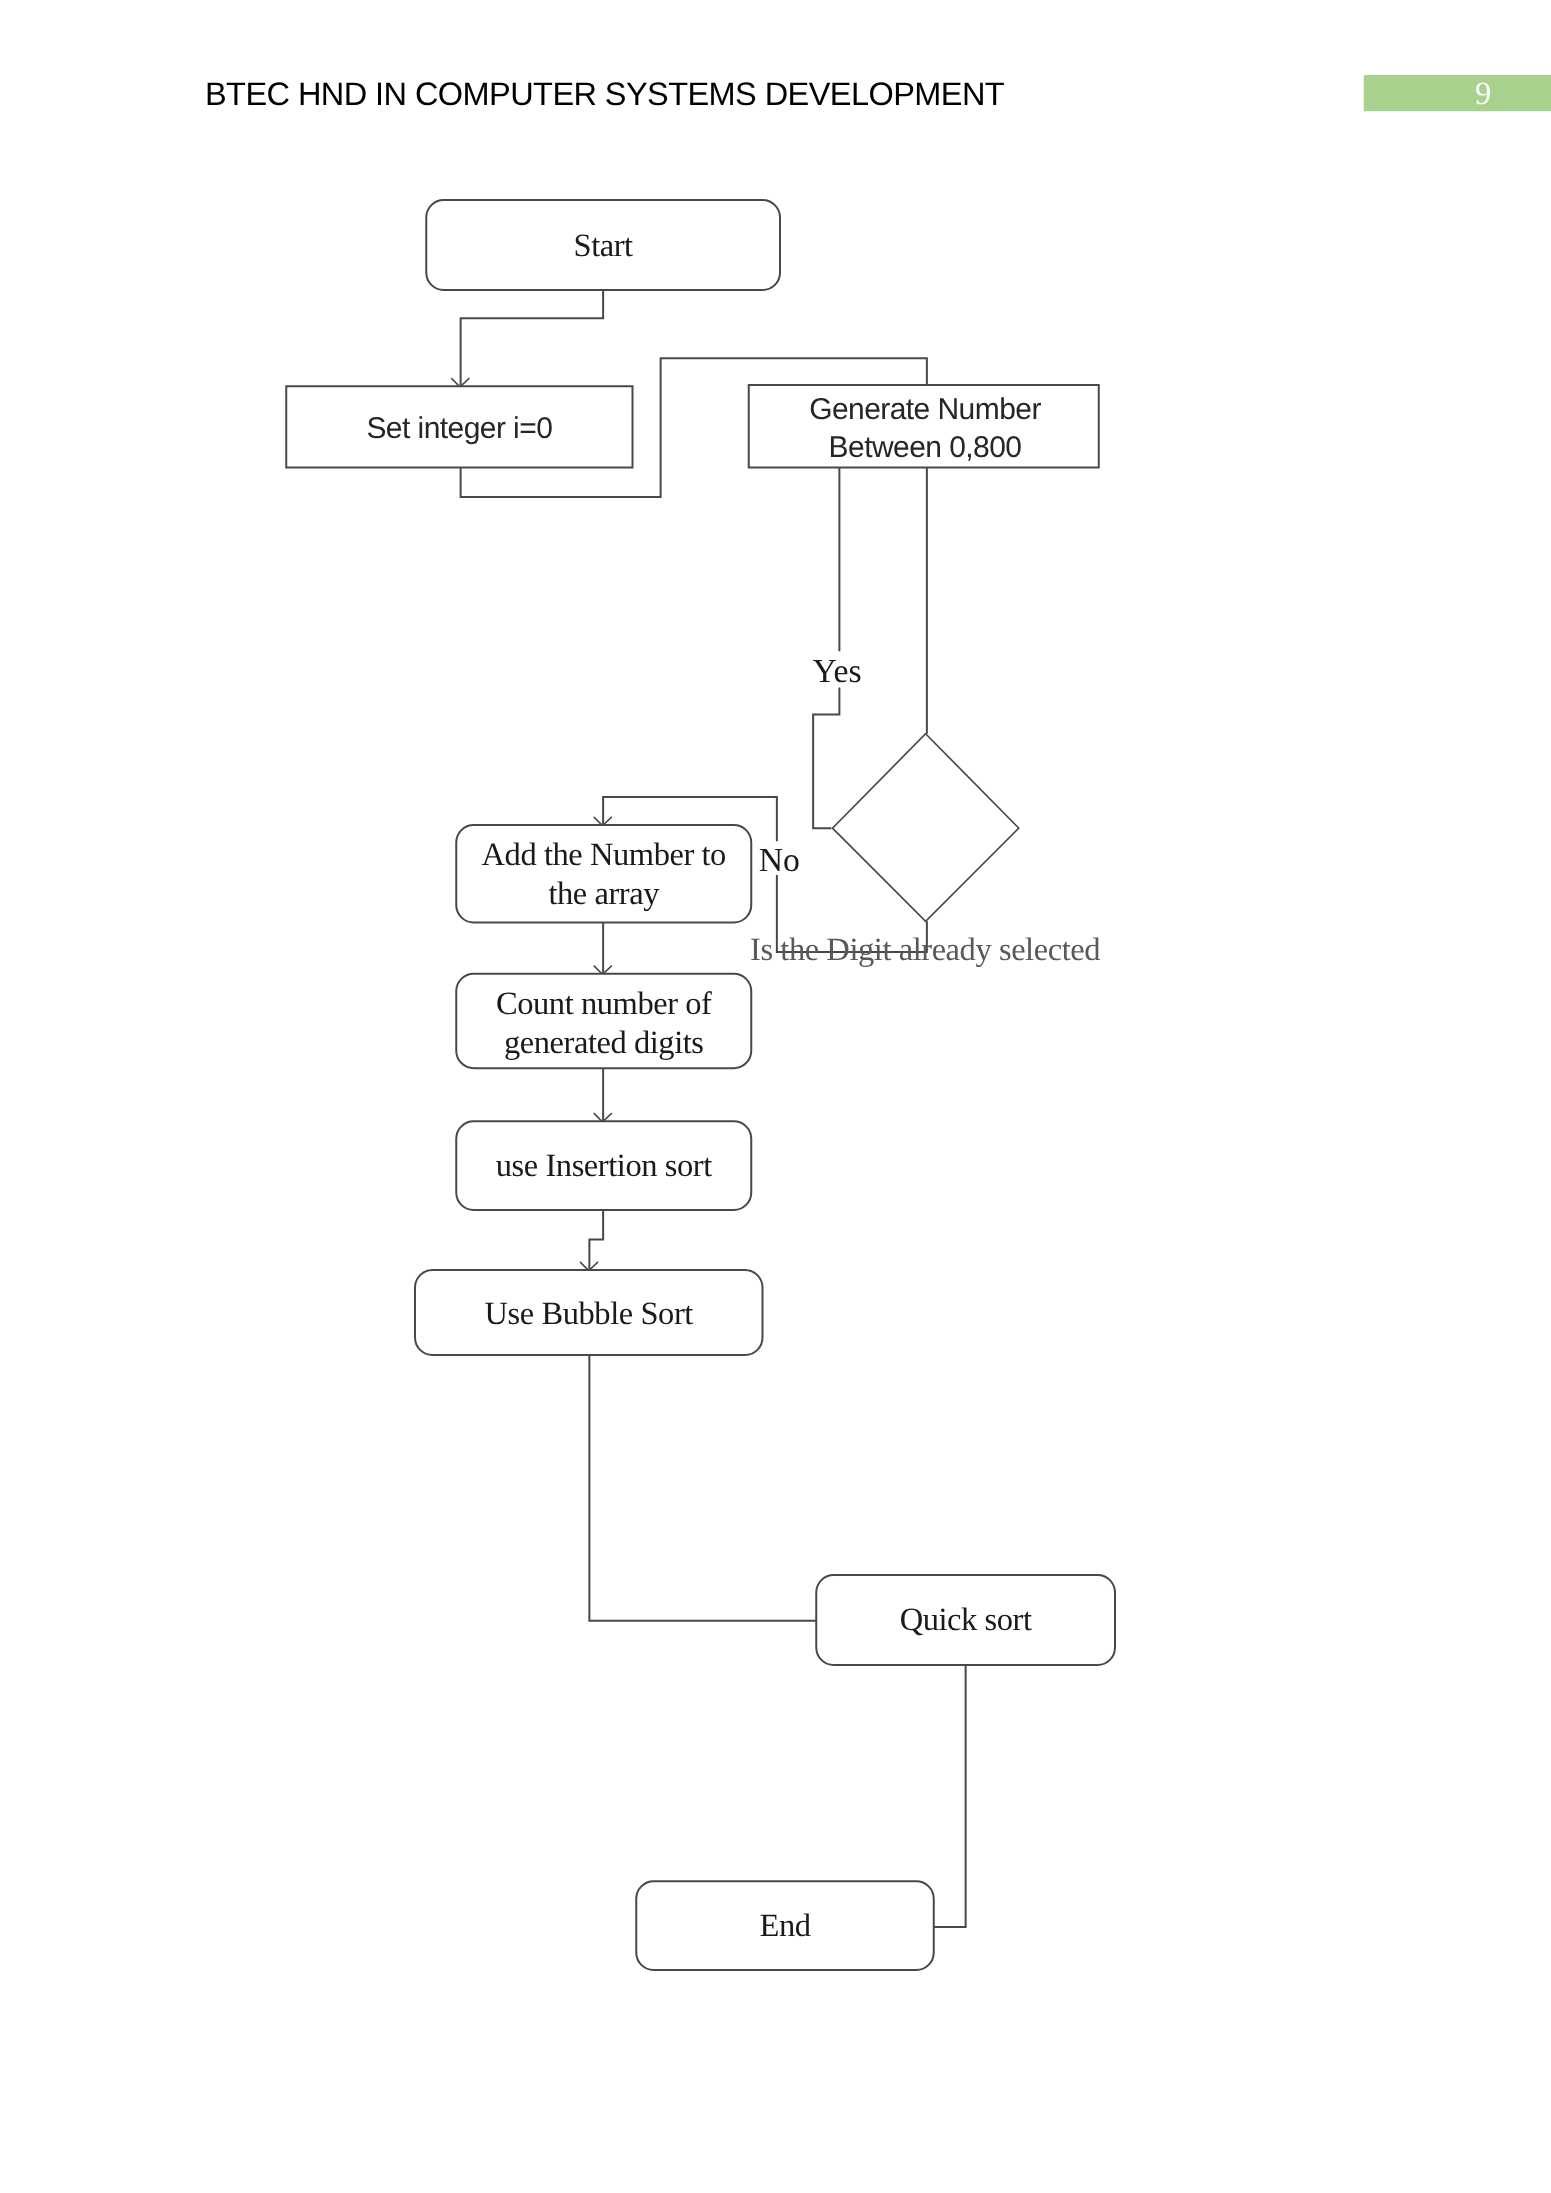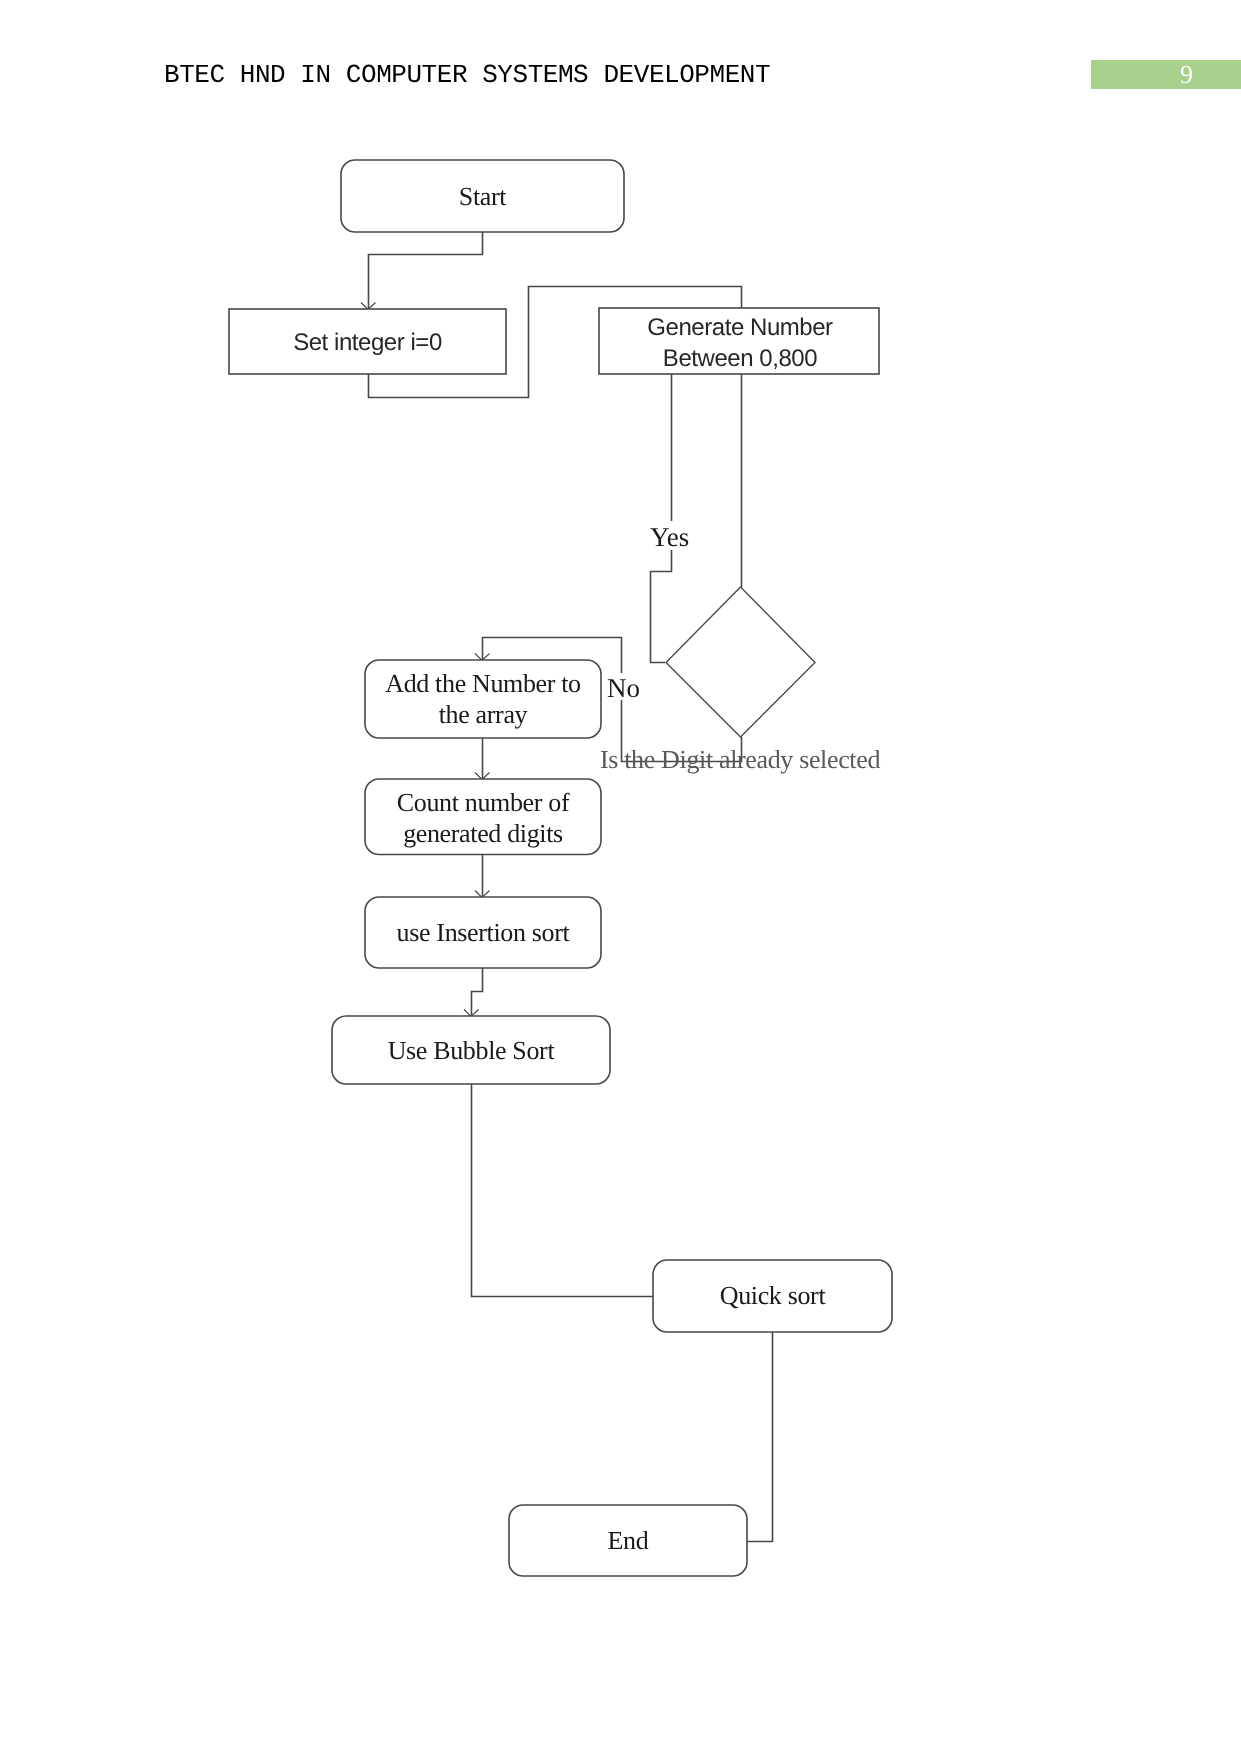--- a/index.html
+++ b/index.html
@@ -13,21 +13,21 @@
     position:relative;
     overflow:hidden;
   }
   * { -webkit-font-smoothing:antialiased; }
   #page { position:absolute; left:0; top:0; width:1241px; height:1754px; }
 
   
   .hdr-title {
     position:absolute;
     left:164px; top:61px;
-    font-family:Liberation Mono, monospace;
+    font-family:Liberation Sans, sans-serif;
     font-size:26px;
     line-height:28px;
     color:#000000;
     white-space:nowrap;
     letter-spacing:-0.45px;
   }
   .pagebox {
     position:absolute;
     left:1091px; top:60px;
     width:150px; height:29px;

